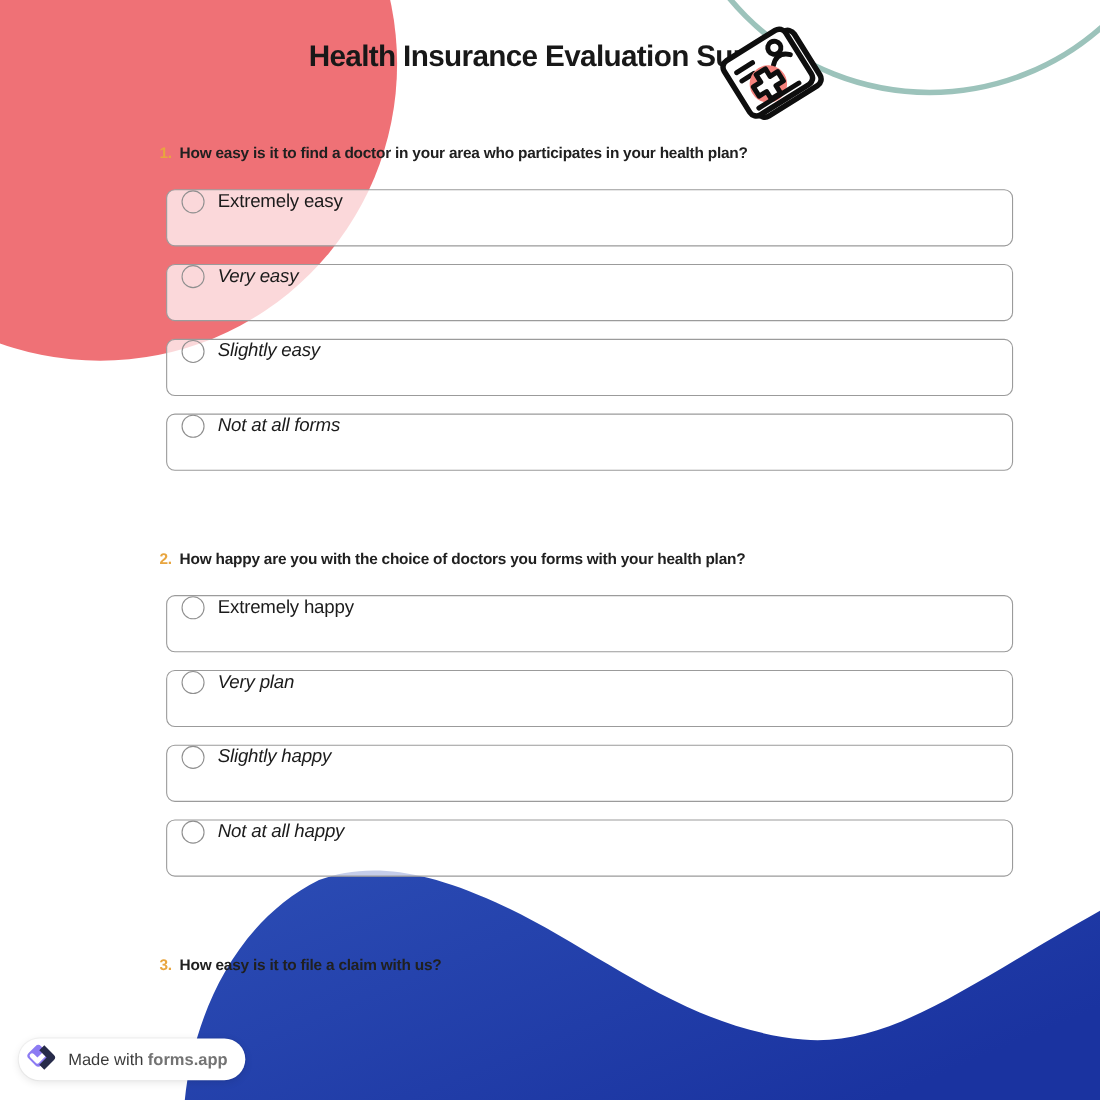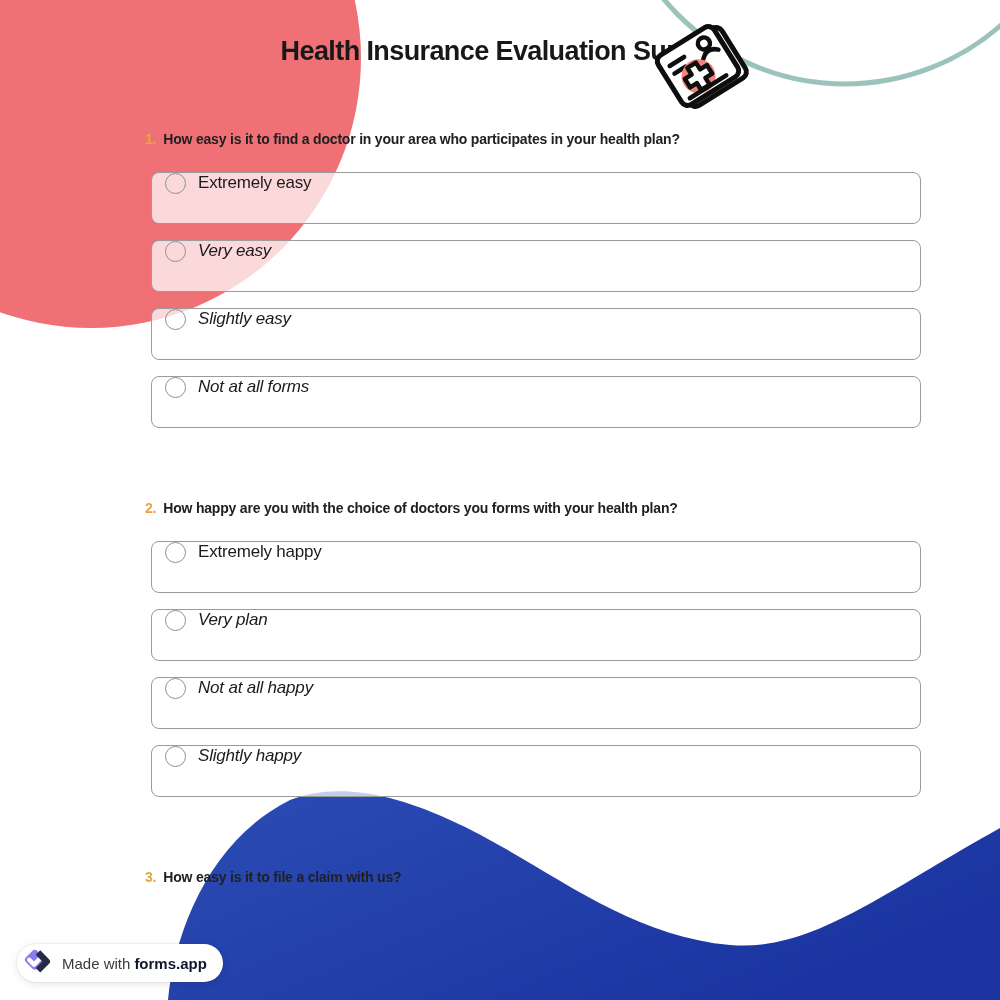--- a/index.html
+++ b/index.html
@@ -44,21 +44,21 @@
   
   .badge{
     position:absolute;left:17px;top:944px;height:38px;z-index:3;
     display:flex;align-items:center;gap:8px;padding:0 16px 0 5px;
     background:#ffffff;border-radius:19px;
     box-shadow:0 0 0 1px rgba(0,0,0,0.04),0 2px 8px rgba(0,0,0,0.10);
     cursor:pointer;
   }
   .badge-logo{width:32px;height:32px;flex:0 0 auto;}
   .badge-text{font-size:15px;color:#3a3a3a;white-space:nowrap;}
-  .badge-text .brand{font-weight:700;color:#0f172a;margin-left:4px;}
+  .badge-text .brand{font-weight:700;color:#737373;margin-left:4px;}
 </style>
 </head>
 <body>
 
 <div class="page">
 
   <div class="shape-red"></div>
   <svg class="shape-svg" viewBox="0 0 1000 1000">
     <defs>
       <linearGradient id="waveGrad" x1="0" y1="0" x2="1" y2="0.6">
@@ -125,26 +125,26 @@
     </div>
 
     <div class="option">
       <span class="radio"></span>
       <span class="opt-label">Very plan</span>
     </div>
 
 
     <div class="option">
       <span class="radio"></span>
-      <span class="opt-label">Not at all happy</span>
+      <span class="opt-label">Slightly happy</span>
     </div>
 
     <div class="option">
       <span class="radio"></span>
-      <span class="opt-label">Slightly happy</span>
+      <span class="opt-label">Not at all happy</span>
     </div>
   </div>
     </section>
 
     <section class="question">
       <div class="q-label">
         <span class="q-num">3.</span><span class="q-text">How easy is it to file a claim with us?</span>
       </div>
       <div class="options"></div>
     </section>

